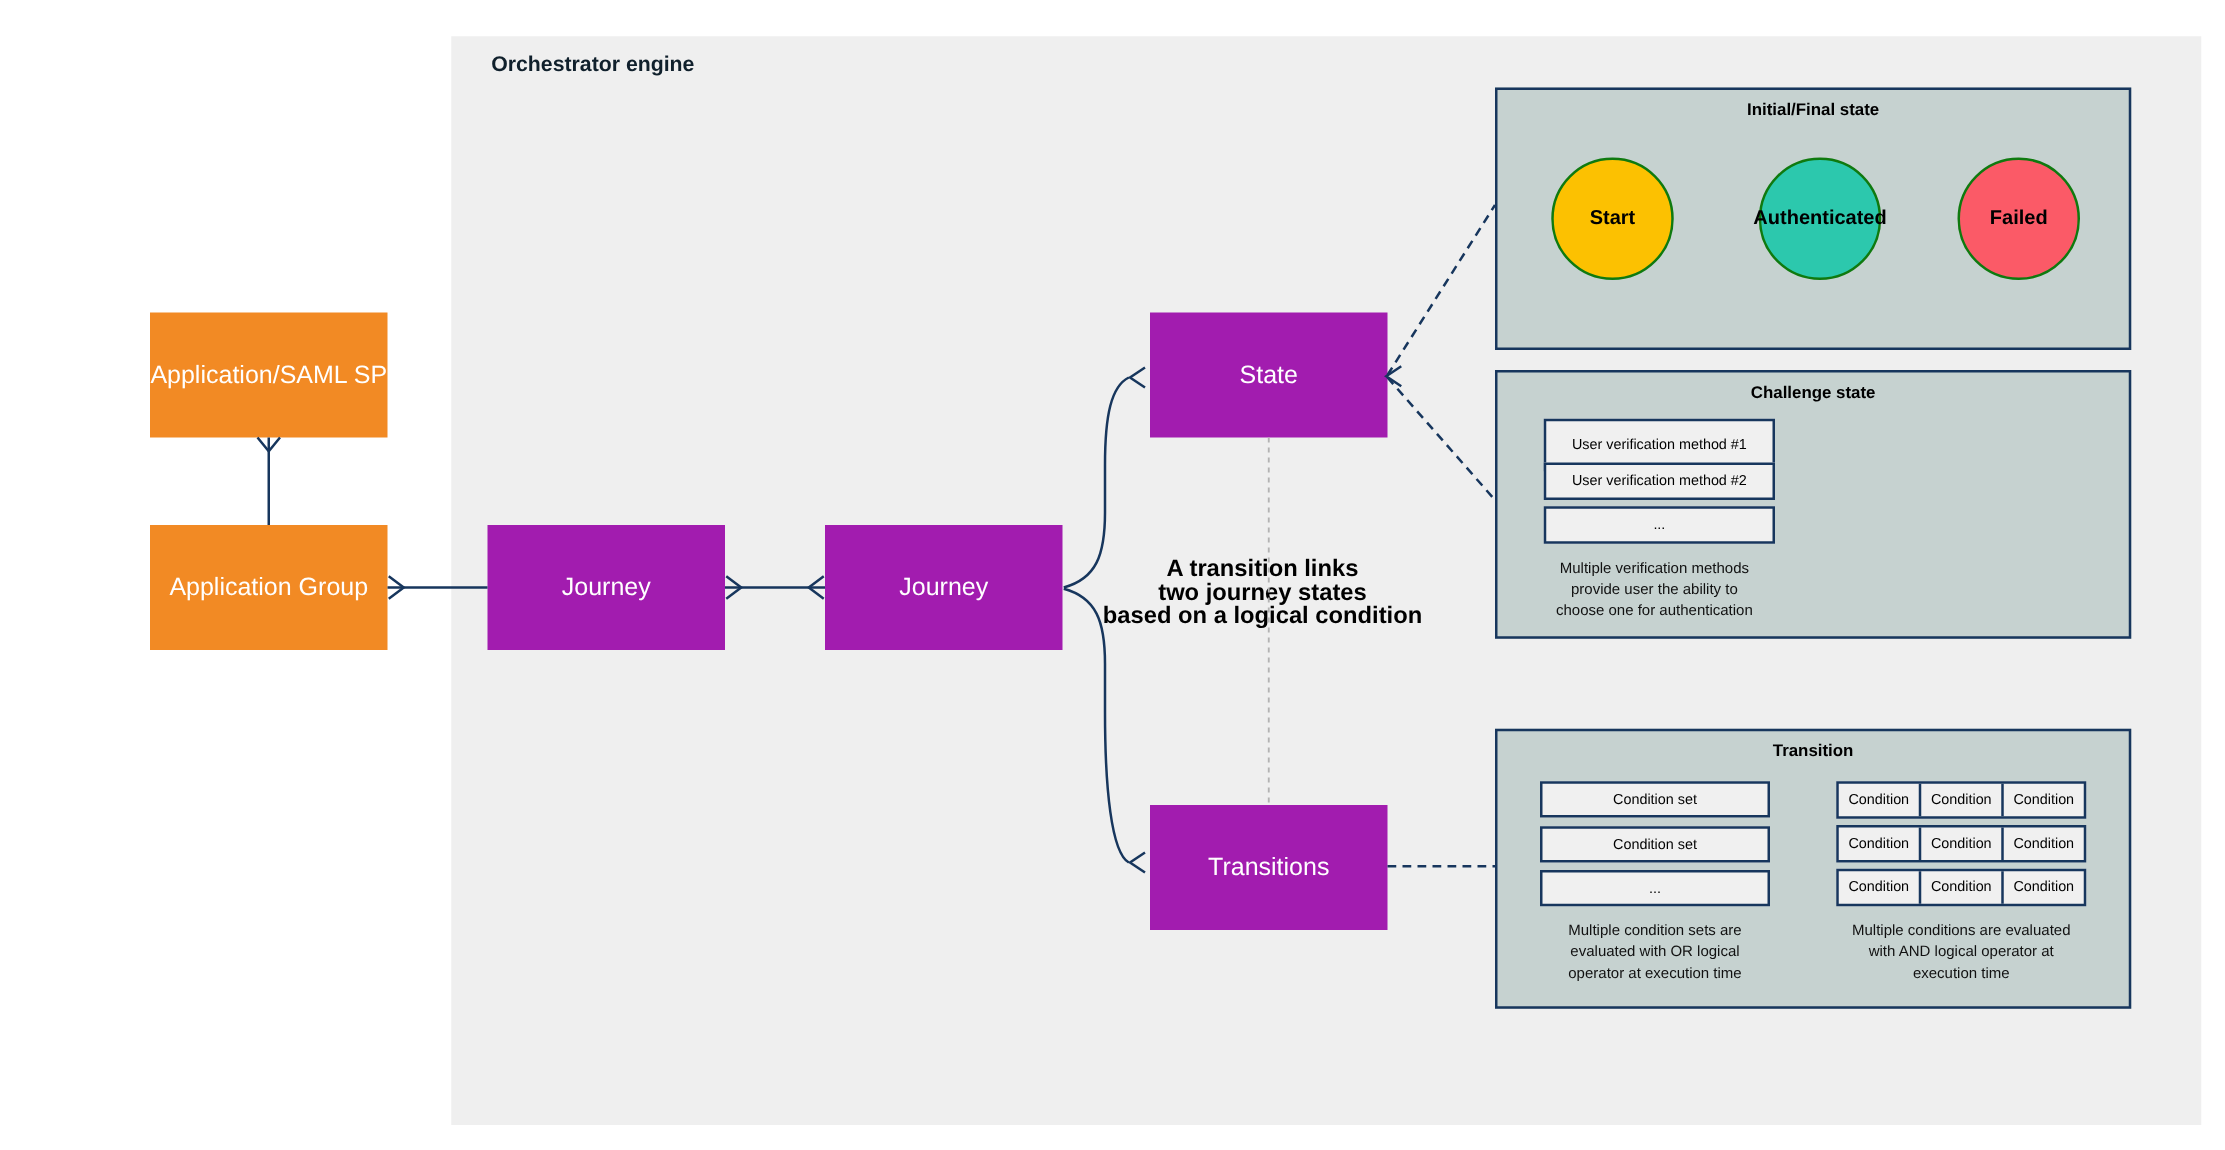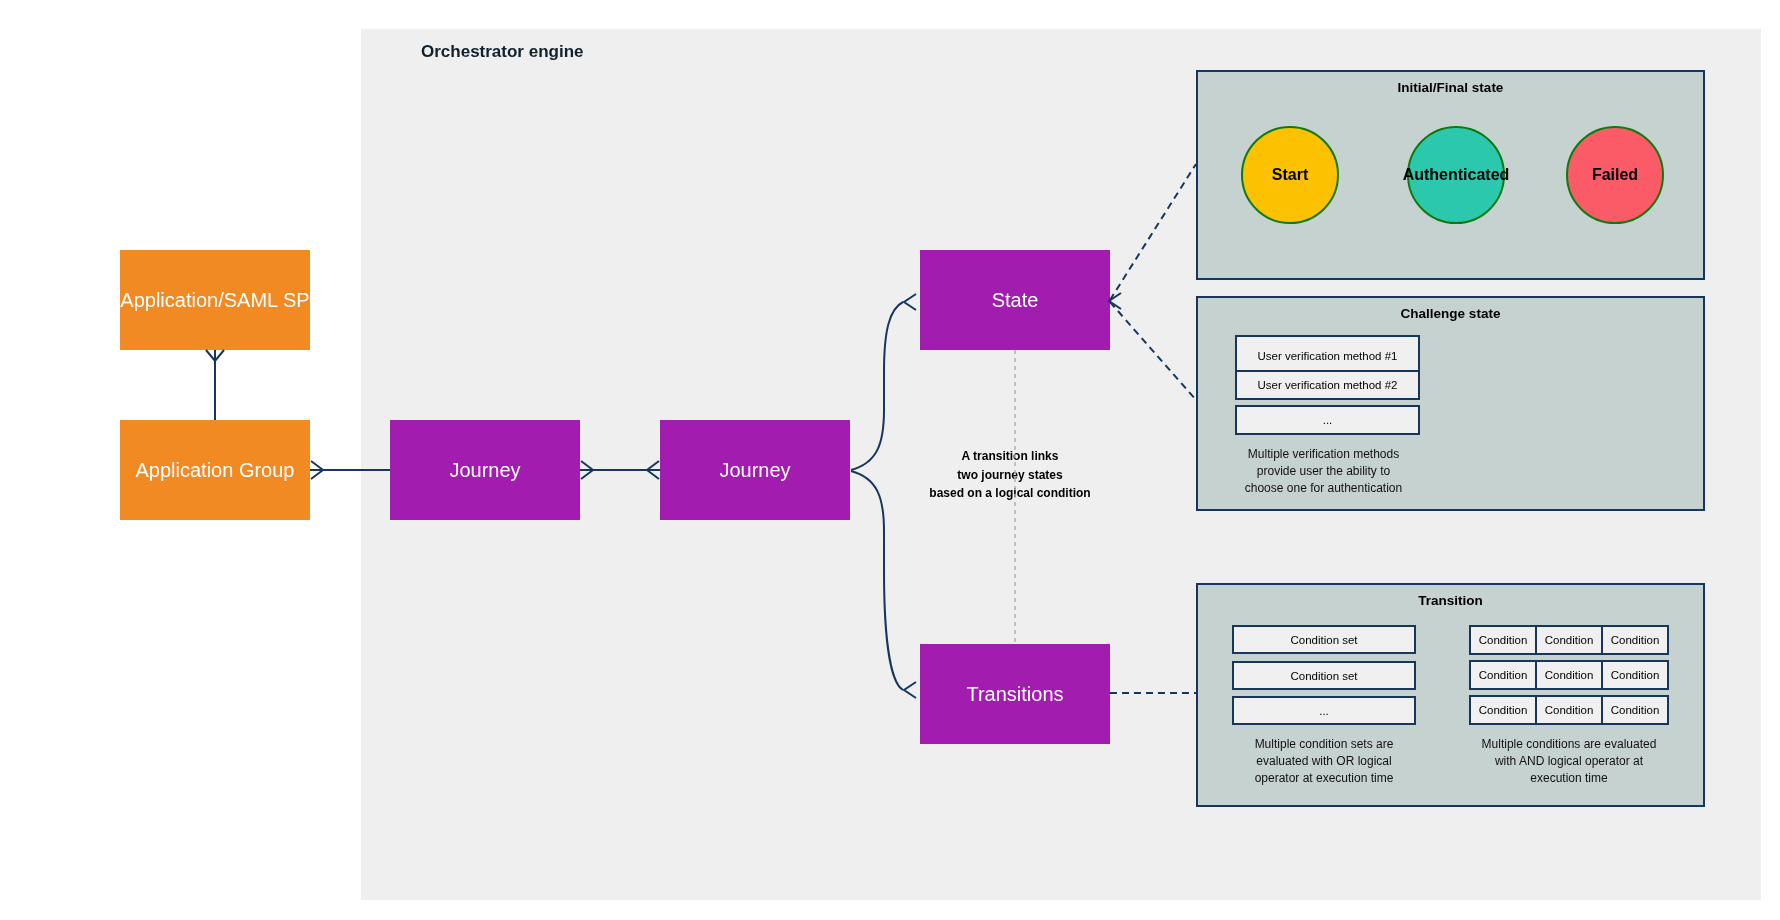--- a/index.html
+++ b/index.html
@@ -1,25 +1,25 @@
 <!DOCTYPE html>
 <html><head>
 <meta charset="utf-8">
 <style>
   html,body{margin:0;padding:0;background:#ffffff;}
   .stage{position:relative;width:1780px;height:920px;background:#ffffff;
          font-family:"Liberation Sans",sans-serif;overflow:hidden;}
   .canvas{position:absolute;left:361px;top:29px;width:1400px;height:871px;background:#efefef;}
-  .canvas-title{position:absolute;left:393px;top:42px;font-size:17px;font-weight:bold;color:#10202c;margin-left:28px;}
+  .canvas-title{position:absolute;left:393px;top:42px;font-size:17px;font-weight:bold;color:#10202c;}
   .node{position:absolute;width:190px;height:100px;display:flex;align-items:center;justify-content:center;
         color:#ffffff;font-size:20px;text-align:left;line-height:17px;}
   .node.orange{background:#f28a24;}
   .node.blue{background:#a21caf;}
   .annotation{position:absolute;left:880px;top:447px;width:260px;text-align:center;
-              font-weight:bold;font-size:12px;line-height:18.5px;color:#000;white-space:pre-line;}
+              font-weight:bold;font-size:19px;line-height:18.5px;color:#000;white-space:pre-line;}
   .panel{position:absolute;left:1196px;width:509px;background:#c6d2d0;border:2px solid #17365d;box-sizing:border-box;}
   .panel-title{position:absolute;left:0;right:0;top:8px;text-align:center;font-weight:bold;font-size:13.5px;color:#000;}
   .circle{position:absolute;width:98px;height:98px;border-radius:50%;border:2px solid #0f7a0f;box-sizing:border-box;
           display:flex;align-items:center;justify-content:center;font-weight:bold;font-size:16px;color:#000;text-align:center;}
   .inner-box{position:absolute;background:#f0f0f0;border:2px solid #17365d;box-sizing:border-box;
              display:flex;align-items:center;justify-content:center;font-size:11.5px;color:#000;}
   .caption{position:absolute;text-align:center;font-size:12px;line-height:17px;color:#111;white-space:pre-line;}
   .cond-row{position:absolute;display:flex;border:2px solid #17365d;background:#f0f0f0;box-sizing:border-box;width:200px;height:30px;}
   .cond-cell{flex:1;display:flex;align-items:center;justify-content:center;font-size:11.5px;color:#000;border-left:2px solid #17365d;}
   .cond-cell:first-child{border-left:none;}

